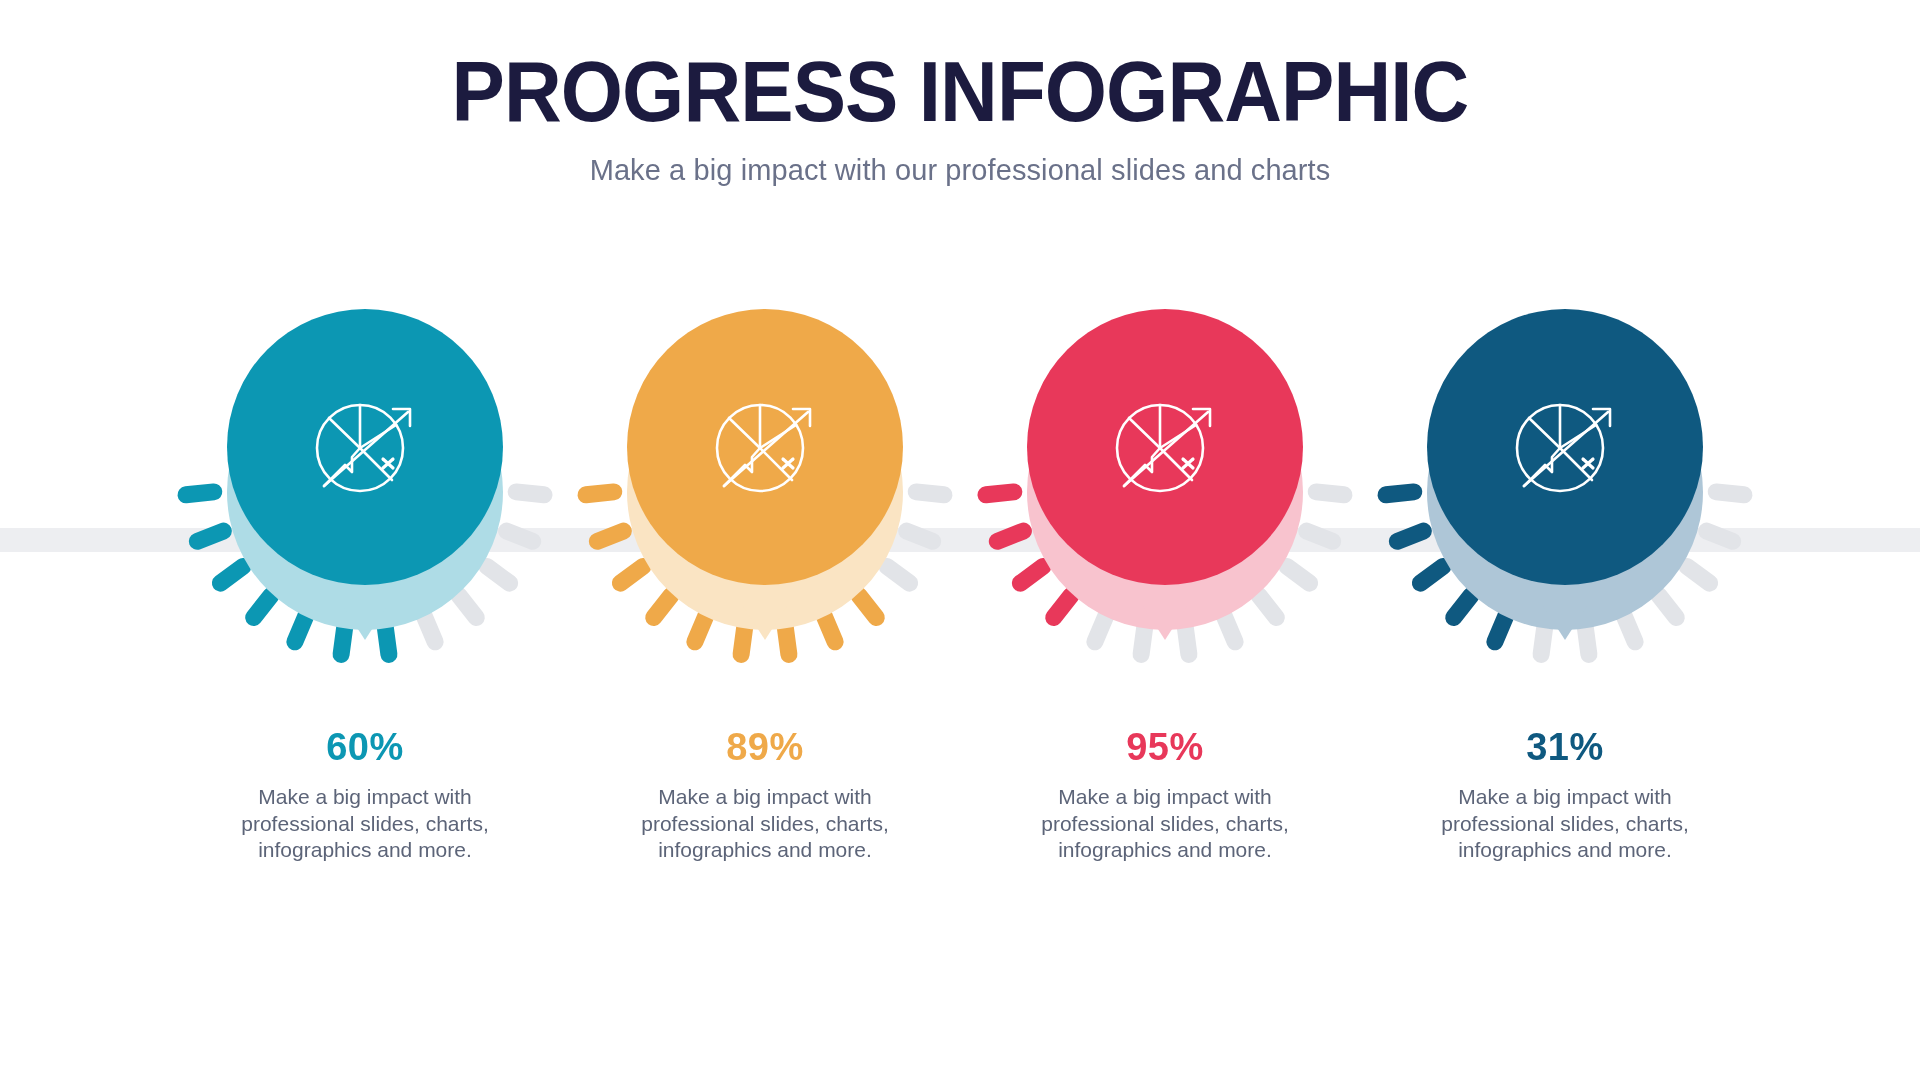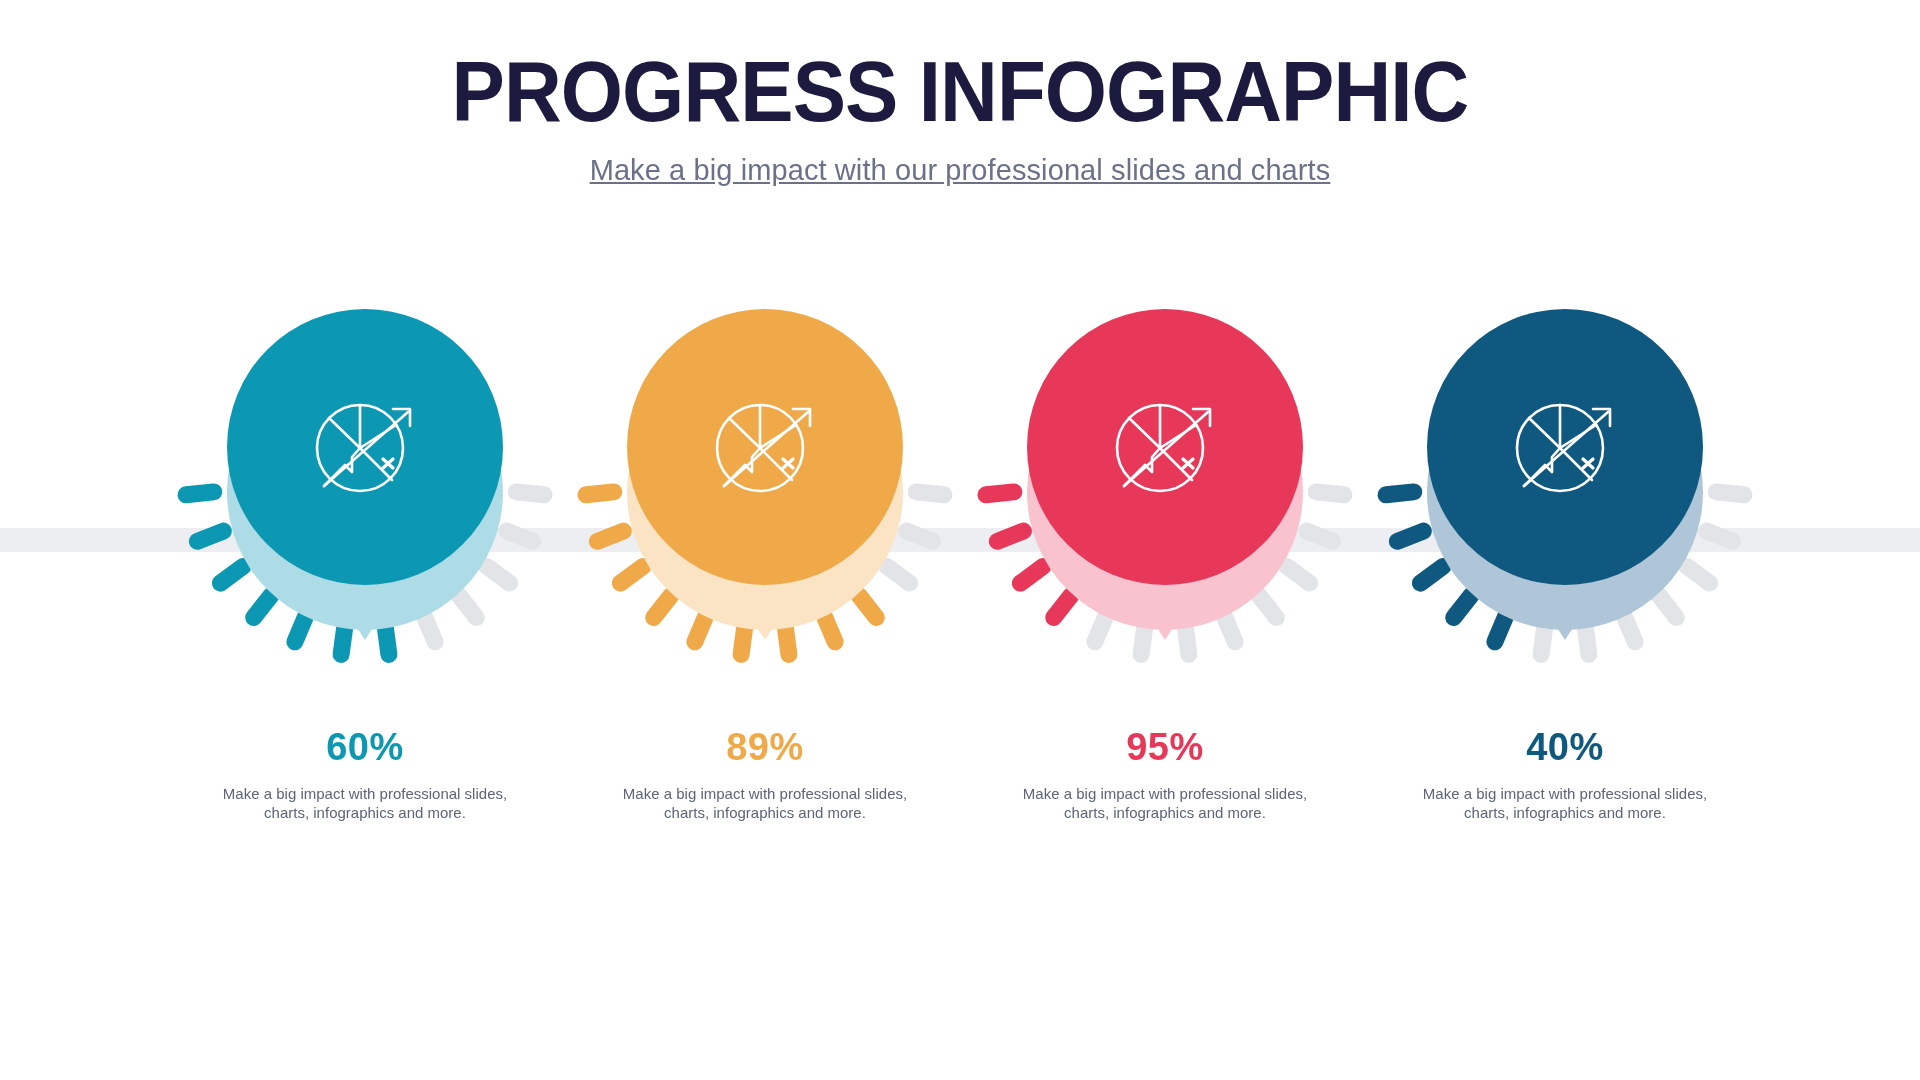--- a/index.html
+++ b/index.html
@@ -23,21 +23,20 @@
     color:#1C1B3F;
     transform:scaleX(0.93);
     line-height:1.0;
   }
   #subtitle{
     margin:0;padding-top:20px;
     font-size:29px;
     font-weight:normal;
     color:#6A7189;
     letter-spacing:0.1px;
-    text-decoration:underline;
   }
   
   #baseline{
     position:absolute;left:0;top:528px;width:1920px;height:24px;
     background:#EDEEF1;
   }
   
   #items{
     position:absolute;left:0;top:276px;width:1800px;
     display:flex;
@@ -77,21 +76,21 @@
   .disc svg{display:block;}
   
   .pct{
     font-size:38px;font-weight:bold;letter-spacing:0.5px;
     margin-top:30px;
   }
   .desc{
     margin-top:15px;
     width:290px;
     text-align:center;
-    font-size:15px;
+    font-size:21px;
     line-height:1.27;
     color:#5C6478;
   }
 </style>
 </head>
 <body>
 
 <div id="header">
   <h1 id="title">PROGRESS INFOGRAPHIC</h1>
   <p id="subtitle">Make a big impact with our professional slides and charts</p>
@@ -262,16 +261,16 @@
       <path d="M24,104 L108,30"></path>
       <polyline points="93,27 110,27 110,44"></polyline>
       <g stroke-width="3.2">
         <line x1="83" y1="77" x2="93" y2="86"></line>
         <line x1="93" y1="77" x2="83" y2="86"></line>
       </g>
     </g>
   </svg>
       </div>
     </div>
-    <div class="pct" style="color:#0F5980">40%</div>
+    <div class="pct" style="color:#0F5980">31%</div>
     <div class="desc">Make a big impact with professional slides, charts, infographics and more.</div>
   </div>
   </div>
 
 </body></html>

